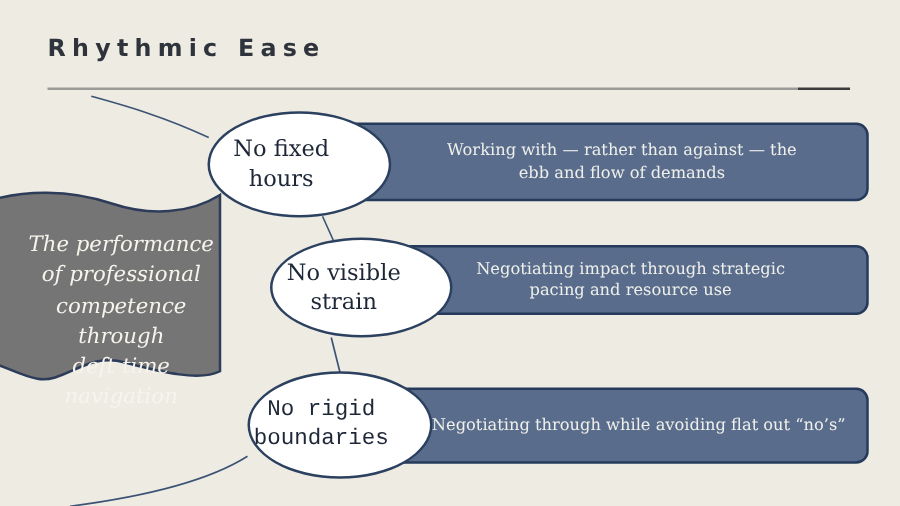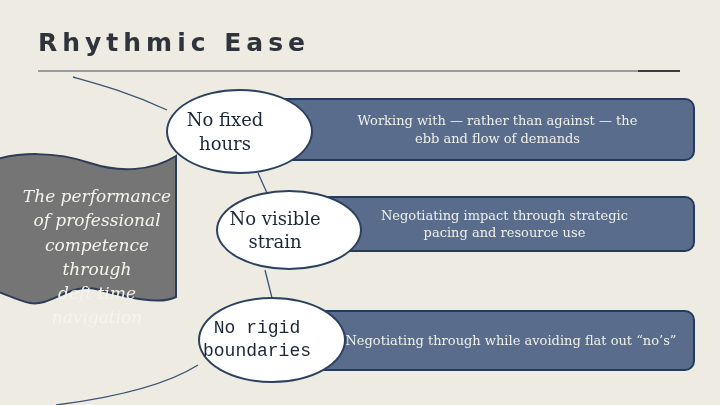--- a/index.html
+++ b/index.html
@@ -11,21 +11,21 @@
   }
   html,body{margin:0;padding:0;}
   .slide{
     position:relative; width:720px; height:405px; overflow:hidden;
     background:var(--background);
     font-family:"DejaVu Serif", serif;
   }
   .title{
     position:absolute; left:38px; top:28px; margin:0;
     font-family:"DejaVu Sans", sans-serif;
-    font-size:25px; font-weight:700; letter-spacing:5px;
+    font-size:19px; font-weight:700; letter-spacing:5px;
     color:var(--title-text); white-space:nowrap;
   }
   .rule{
     position:absolute; left:38px; top:70px; width:642px; height:2px;
     background:linear-gradient(to right, var(--rule-gray) 0 93.5%, var(--rule-dark) 93.5% 100%);
   }
   .decor{position:absolute; left:0; top:0; width:720px; height:405px; z-index:1;}
   .flag-text{
     position:absolute; left:16px; top:184px; width:162px; z-index:2;
     color:var(--flag-text); font-style:italic; font-size:17px; line-height:1.43;

